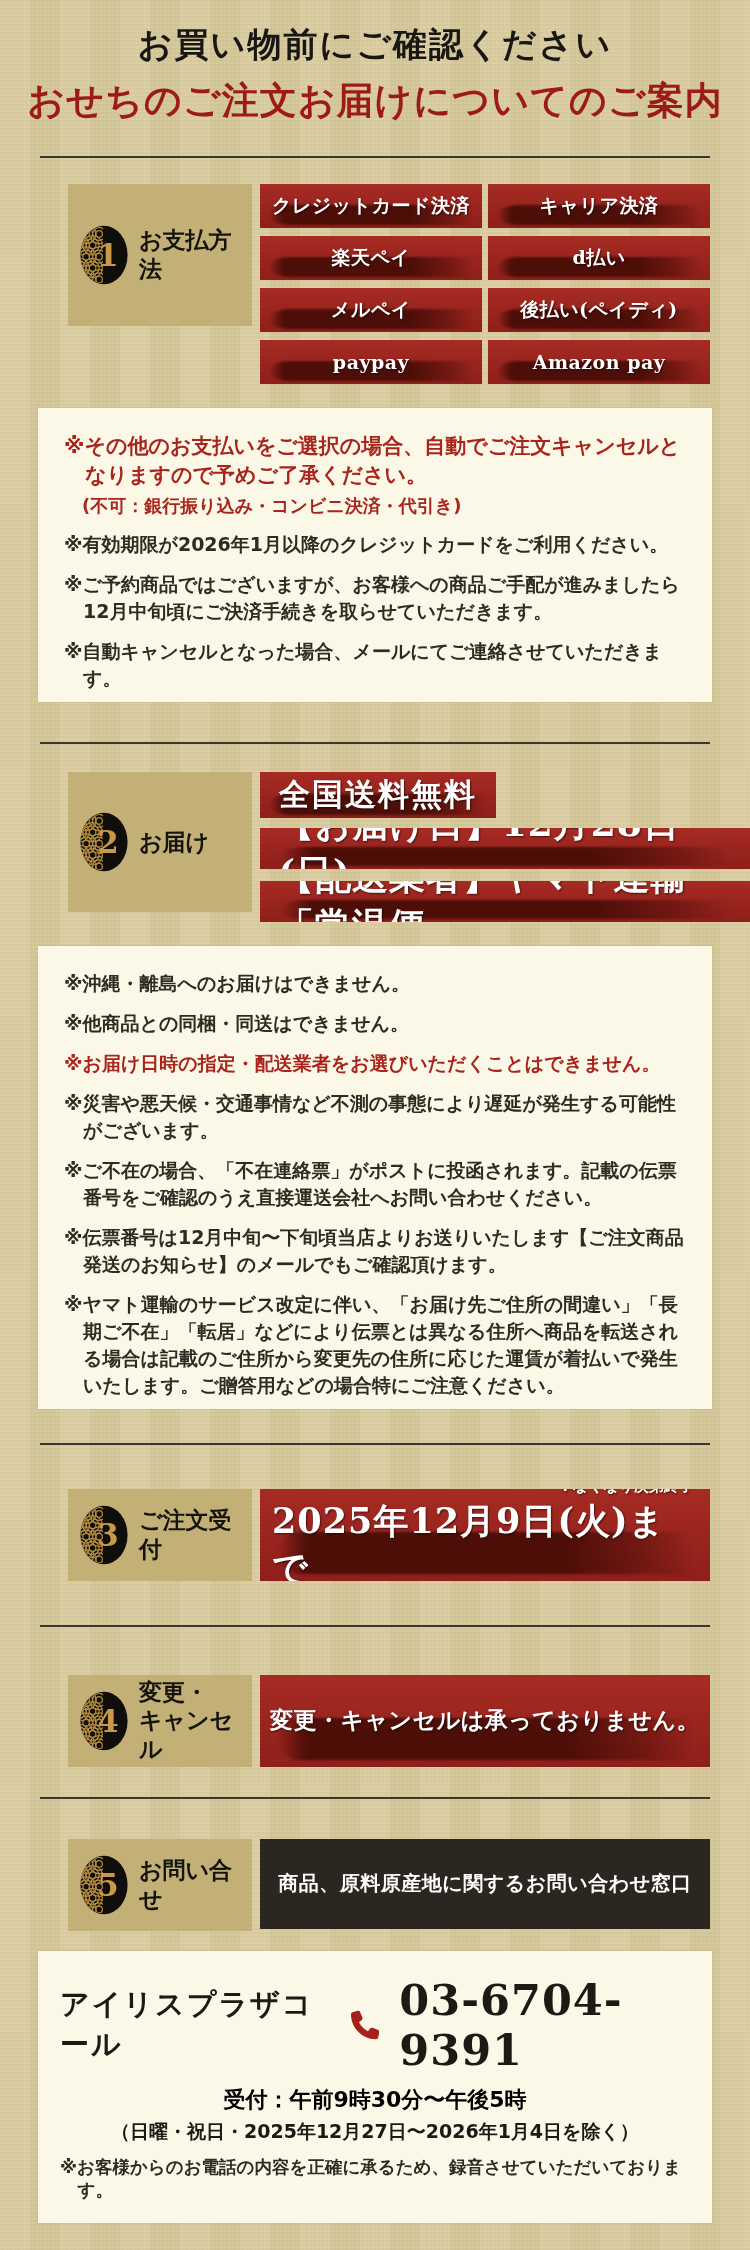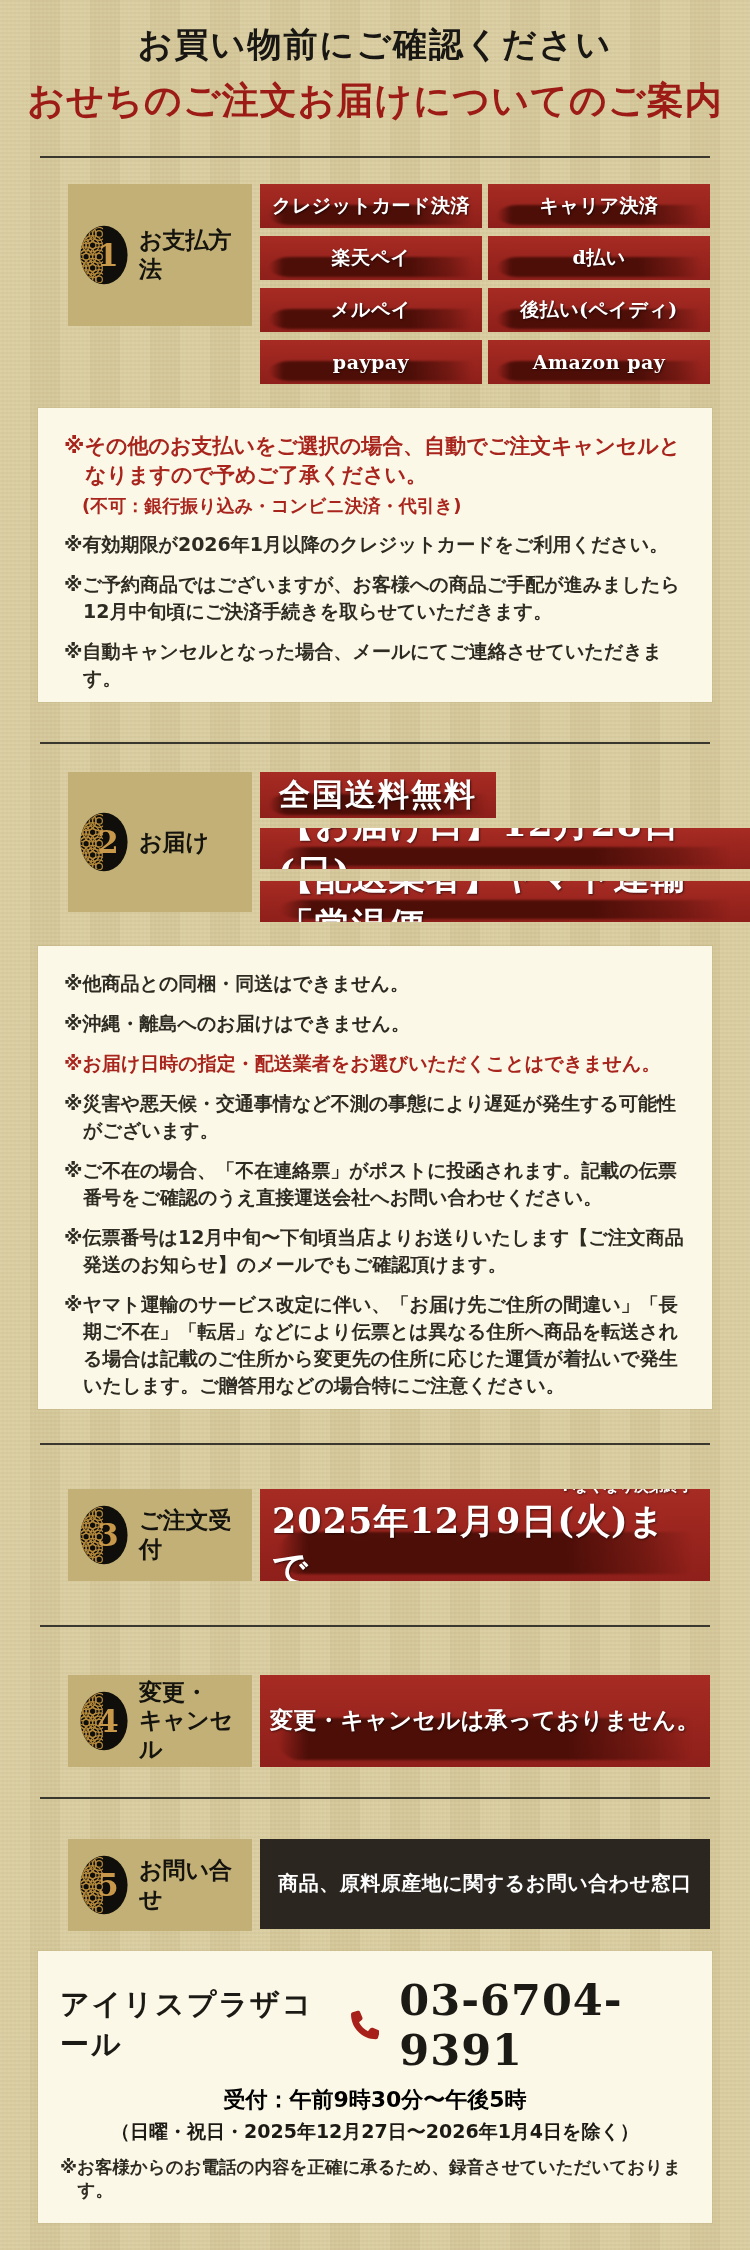--- a/index.html
+++ b/index.html
@@ -300,22 +300,22 @@
       <div class="banner banner-wide gap10">
           <span>【お届け日】12月28日(日)</span>
         </div>
       <div class="banner banner-wide gap12">
           <span>【配送業者】ヤマト運輸「常温便」</span>
         </div>
     </div>
   </section>
 
   <div class="note-box mt24">
+    <p class="note">※沖縄・離島へのお届けはできません。</p>
     <p class="note">※他商品との同梱・同送はできません。</p>
-    <p class="note">※沖縄・離島へのお届けはできません。</p>
     <p class="note red">※お届け日時の指定・配送業者をお選びいただくことはできません。</p>
     <p class="note">※災害や悪天候・交通事情など不測の事態により遅延が発生する可能性がございます。</p>
     <p class="note">※ご不在の場合、「不在連絡票」がポストに投函されます。記載の伝票番号をご確認のうえ直接運送会社へお問い合わせください。</p>
     <p class="note">※伝票番号は12月中旬〜下旬頃当店よりお送りいたします【ご注文商品発送のお知らせ】のメールでもご確認頂けます。</p>
     <p class="note">※ヤマト運輸のサービス改定に伴い、「お届け先ご住所の間違い」「長期ご不在」「転居」などにより伝票とは異なる住所へ商品を転送される場合は記載のご住所から変更先の住所に応じた運賃が着払いで発生いたします。ご贈答用などの場合特にご注意ください。</p>
   </div>
 
   <div class="hr mt34"></div>
 
   <section class="row mt44">

